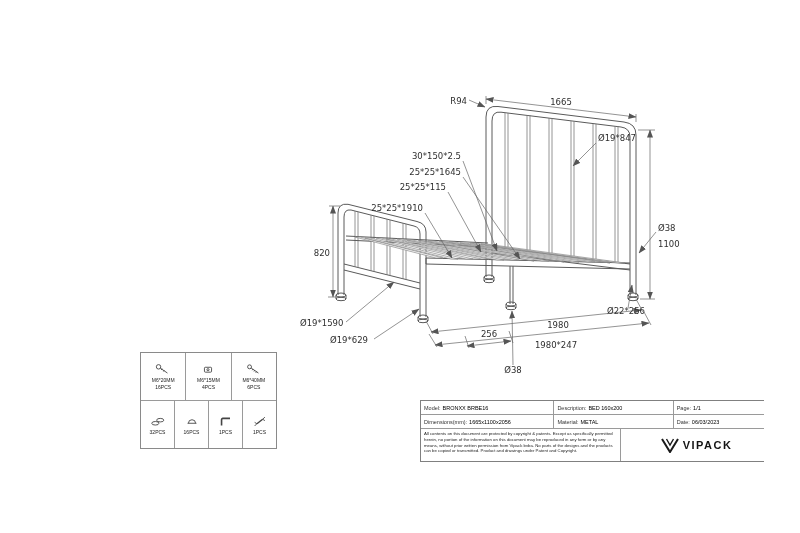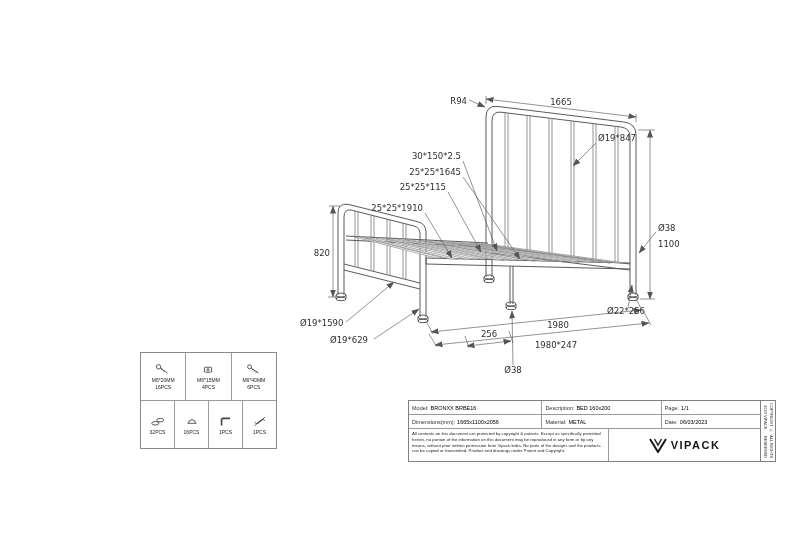--- a/index.html
+++ b/index.html
@@ -1,17 +1,17 @@
 <!DOCTYPE html>
 <html><head>
 <meta charset="utf-8">
 <style>
   html,body{margin:0;padding:0;background:#fff;}
   .page{position:relative;width:764px;height:533px;background:#fff;overflow:hidden;
-        font-family:"Liberation Sans",sans-serif;color:#111;padding-left:24px;}
+        font-family:"Liberation Sans",sans-serif;color:#111;}
   svg.drawing{position:absolute;left:0;top:0;width:800px;height:533px;}
   svg text{font-family:"DejaVu Sans",sans-serif;}
   .dim{font-size:8.5px;fill:#2e2e2e;}
   .frame{stroke:#5a5a5a;fill:none;stroke-width:1;}
   .thin{stroke:#7a7a7a;stroke-width:.8;fill:none;}
   .slat{fill:#fdfdfd;stroke:#8a8a8a;stroke-width:.7;}
   .dims path{stroke:#666;stroke-width:.7;fill:none;}
   .dd{marker-start:url(#arw);marker-end:url(#arw);}
   .ld{marker-end:url(#arw);}
 
@@ -20,21 +20,21 @@
     border:1px solid #8a8a8a;display:flex;flex-direction:column;background:#fff;box-sizing:border-box;}
   .pt-row{display:flex;flex:1;}
   .pt-row:first-child{border-bottom:1px solid #9a9a9a;}
   .pt-cell{flex:1;border-right:1px solid #9a9a9a;display:flex;flex-direction:column;
     align-items:center;justify-content:center;gap:1px;padding:1px;box-sizing:border-box;}
   .pt-cell:last-child{border-right:none;}
   .pt-size,.pt-qty{font-size:5px;line-height:1.2;color:#222;text-align:center;white-space:nowrap;}
   .pt-icon{width:16px;height:13px;stroke:#444;fill:none;stroke-width:1;}
 
   
-  .title-block{position:absolute;left:408px;top:400px;width:368px;height:62px;
+  .title-block{position:absolute;left:420px;top:400px;width:368px;height:62px;
     border:1px solid #808080;display:flex;background:#fff;box-sizing:border-box;font-size:5.5px;}
   .tb-main{flex:1;display:flex;flex-direction:column;min-width:0;}
   .tb-row{display:flex;border-bottom:1px solid #9a9a9a;height:13px;align-items:center;}
   .tb-cell{border-right:1px solid #9a9a9a;padding:1px 3px;white-space:nowrap;overflow:hidden;
     height:100%;display:flex;align-items:center;gap:2px;box-sizing:border-box;}
   .w1{width:38%;}.w2{width:34%;}.w3{width:28%;border-right:none;}
   .tb-label{color:#333;}
   .tb-value{color:#000;}
   .tb-bottom{flex:1;display:flex;border-bottom:none;min-height:0;}
   .tb-legal{width:57%;border-right:1px solid #9a9a9a;padding:2px 3px;font-size:4.3px;

